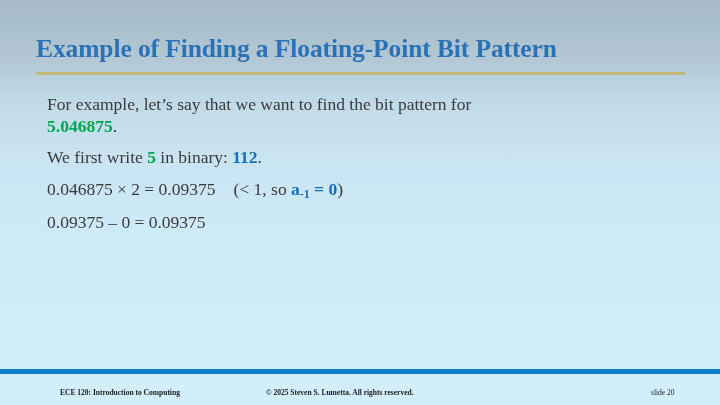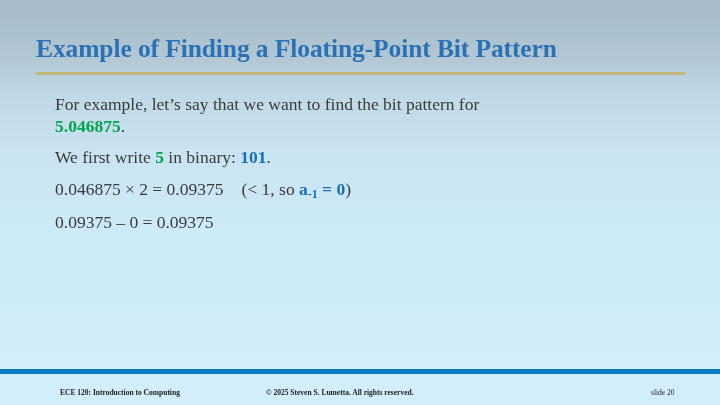--- a/index.html
+++ b/index.html
@@ -59,21 +59,21 @@
   #body-area {
     position: absolute;
     left: 39px;
     top: 94px;
     width: 650px;
     color: #3b3b3b;
     font-size: 17.5px;
     line-height: 21.5px;
   }
   .para {
-    margin: 0 0 10px 16px;
+    margin: 0 0 10px 8px;
     white-space: nowrap;
   }
   .para.two-line {
     white-space: normal;
     width: 430px;
   }
   .center-line {
     margin: 0 0 10px 0;
     padding-left: 158px;
     white-space: nowrap;
@@ -133,21 +133,21 @@
 
   <div id="title-area">
     <div id="page-title">Example of Finding a Floating-Point Bit Pattern</div>
   </div>
   <div id="title-rule"></div>
 
   <div id="body-area">
 
     <p class="para two-line"><span>For example, let’s say that we want to find the bit pattern for </span><span class="green">5.046875</span><span>.</span></p>
 
-    <p class="para"><span>We first write </span><span class="green">5</span><span> in binary: </span><span class="blue">101</span><span>.</span></p>
+    <p class="para"><span>We first write </span><span class="green">5</span><span> in binary: </span><span class="blue">112</span><span>.</span></p>
 
 
 
     <p class="para"><span>0.046875 × 2 = 0.09375</span><span class="gap"></span><span>(&lt; 1, so </span><span class="blue"><span>a</span><sub>-1</sub><span> = 0</span></span><span>)</span></p>
 
     <p class="para">0.09375 – 0 = 0.09375</p>
 
   </div>
 
   <div id="footer-rule"></div>

